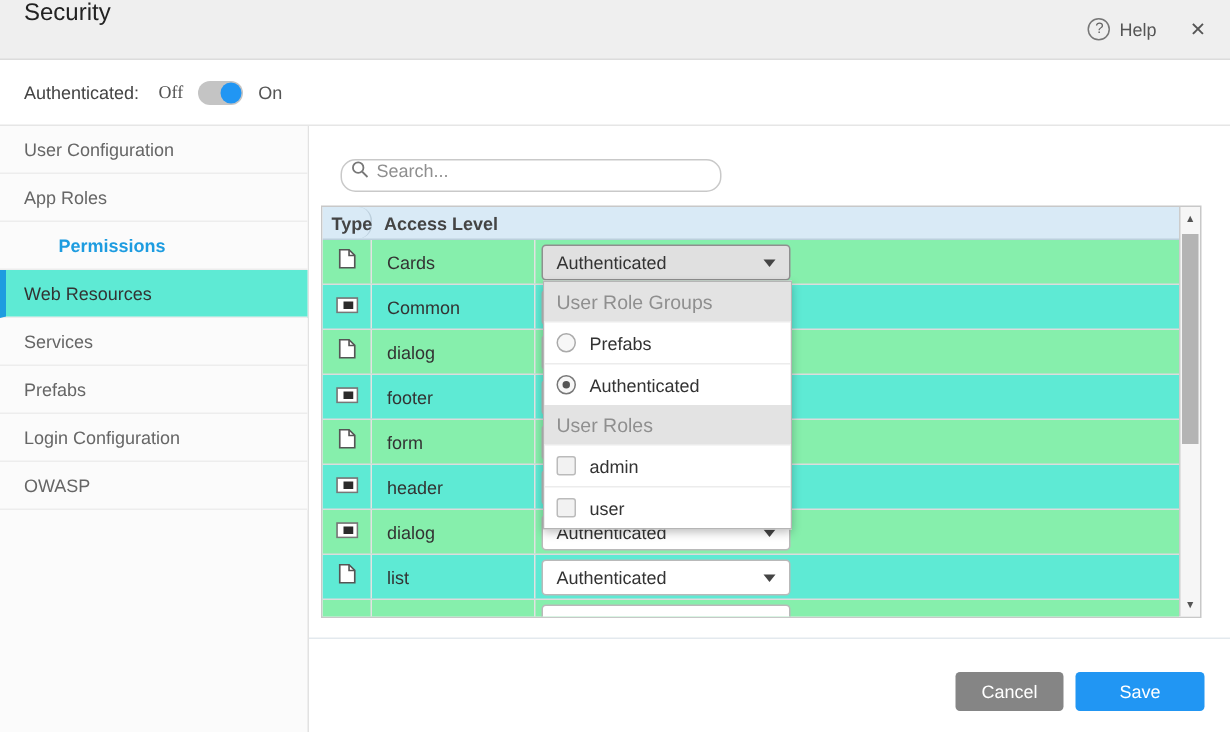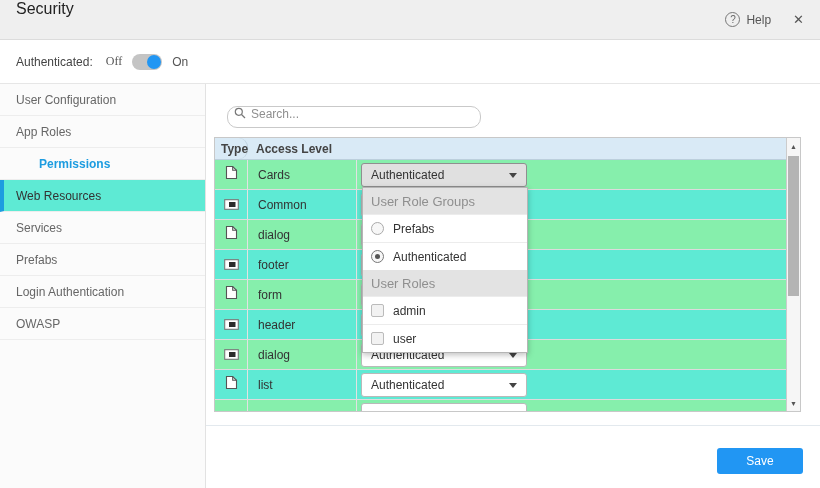--- a/index.html
+++ b/index.html
@@ -124,21 +124,21 @@
   </div>
 
   <div class="bodywrap">
     <div class="sidebar">
         <div class="sb-item ">User Configuration</div>
         <div class="sb-item ">App Roles</div>
         <div class="sb-item category-active">Permissions</div>
         <div class="sb-item selected">Web Resources</div>
         <div class="sb-item ">Services</div>
         <div class="sb-item ">Prefabs</div>
-        <div class="sb-item ">Login Authentication</div>
+        <div class="sb-item ">Login Configuration</div>
         <div class="sb-item ">OWASP</div>
       </div>
 
     <div class="main">
       <div class="searchbox">
         <svg width="12" height="12" viewBox="0 0 12 12">
           <circle cx="4.8" cy="4.8" r="3.5" fill="none" stroke="#777" stroke-width="1.2"></circle>
           <line x1="7.5" y1="7.5" x2="11" y2="11" stroke="#777" stroke-width="1.2"></line>
         </svg>
         <input type="text" placeholder="Search..." style="">
@@ -304,17 +304,18 @@
 
         <div class="sbar">
           <div class="sbar-arrow sbar-up">▲</div>
           <div class="sbar-thumb"></div>
           <div class="sbar-arrow sbar-down">▼</div>
         </div>
       </div>
 
       <div class="divider"></div>
       <div class="footer-btns">
+        <button class="btn btn-cancel">Cancel</button>
         <button class="btn btn-save">Save</button>
       </div>
     </div>
   </div>
 </div>
 
 </body></html>

